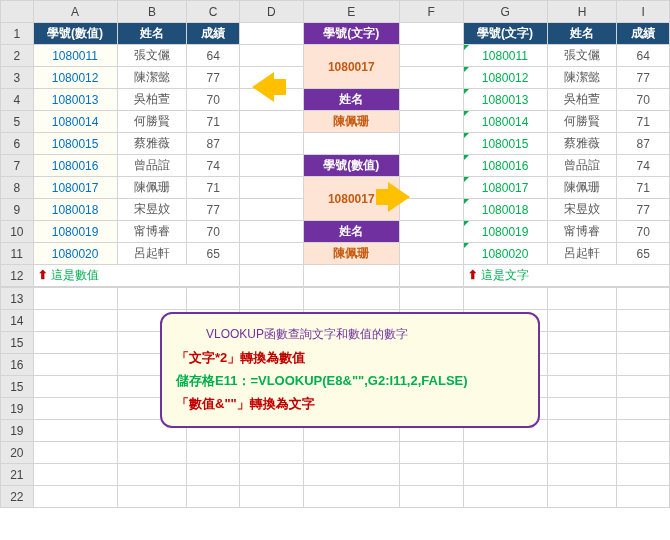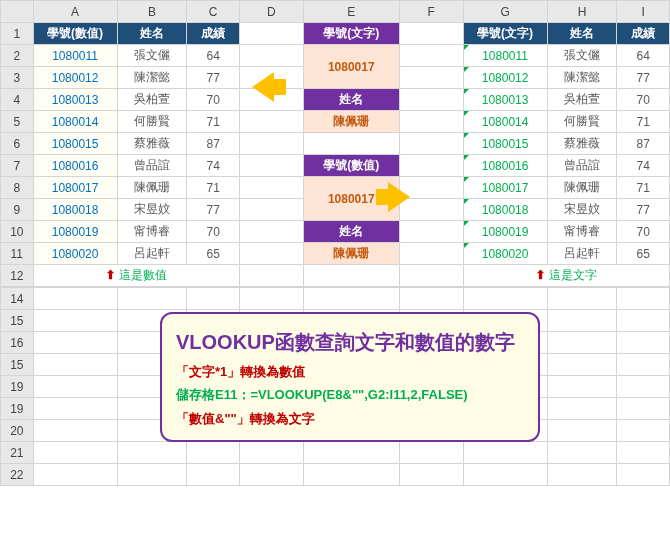--- a/index.html
+++ b/index.html
@@ -8,30 +8,30 @@
 table { border-collapse: collapse; width: 100%; table-layout: fixed; }
 th, td { border: 1px solid #d4d4d4; height: 22px; text-align: center; padding: 0 4px; background: #fff; overflow: hidden; white-space: nowrap; }
 th { background: #e8e8e8; color: #444; font-weight: normal; }
 th.rowh { width: 28px; background: #e8e8e8; }
 .hdr-blue { background: #1f4e79; color: #fff; font-weight: bold; }
 .hdr-purple { background: #7030a0; color: #fff; font-weight: bold; }
 .val-blue { color: #0070c0; background: #fffef5; }
 .val-green { color: #00b050; }
 .val-gray { color: #595959; }
 .val-pink { background: #fde4d5; color: #c55a11; font-weight: bold; }
-.note-green { color: #00b050; text-align: center; }
+.note-green { color: #00b050; text-align: left; }
 .val-green { position: relative; }
 .val-green::before { content: ""; position: absolute; top: 0; left: 0; border-top: 5px solid #00b050; border-right: 5px solid transparent; }
 .arrow-left, .arrow-right { position: absolute; width: 0; height: 0; }
 .arrow-left { left: 252px; top: 72px; border-top: 15px solid transparent; border-bottom: 15px solid transparent; border-right: 22px solid #ffc000; }
 .arrow-left::after { content: ""; position: absolute; left: 22px; top: -8px; width: 12px; height: 16px; background: #ffc000; }
 .arrow-right { left: 388px; top: 182px; border-top: 15px solid transparent; border-bottom: 15px solid transparent; border-left: 22px solid #ffc000; }
 .arrow-right::after { content: ""; position: absolute; right: 22px; top: -8px; width: 12px; height: 16px; background: #ffc000; }
 .infobox { position: absolute; left: 160px; top: 312px; width: 380px; background: #fffce6; border: 2px solid #7030a0; border-radius: 12px; padding: 10px 14px; line-height: 1.8; font-size: 13px; }
-.ib-title { color: #7030a0; font-weight: bold; font-size: 20px; }
+.ib-title { color: #7030a0; font-weight: normal; font-size: 12px; margin-left: 30px; }
 .ib-blue { color: #0070c0; font-weight: bold; }
 .ib-green { color: #00b050; font-weight: bold; }
 .ib-red { color: #c00000; font-weight: bold; }
 .col-a { width: 72px; } .col-b { width: 60px; } .col-c { width: 45px; } .col-d { width: 55px; }
 .col-e { width: 82px; } .col-f { width: 55px; } .col-g { width: 72px; } .col-h { width: 60px; } .col-i { width: 45px; }
 .up-arrow { color: #c00000; font-weight: bold; }
 </style>
 </head>
 <body>
 
@@ -216,20 +216,32 @@
         <col class="col-c">
         <col class="col-d">
         <col class="col-e">
         <col class="col-f">
         <col class="col-g">
         <col class="col-h">
         <col class="col-i">
       </colgroup>
 <tbody id="empty-rows">
         <tr>
+          <th class="rowh">13</th>
+          <td></td>
+          <td></td>
+          <td></td>
+          <td></td>
+          <td></td>
+          <td></td>
+          <td></td>
+          <td></td>
+          <td></td>
+        </tr>
+        <tr>
           <th class="rowh">14</th>
           <td></td>
           <td></td>
           <td></td>
           <td></td>
           <td></td>
           <td></td>
           <td></td>
           <td></td>
           <td></td>
@@ -331,17 +343,17 @@
           <td></td>
         </tr>
       </tbody>
 </table>
 
 <div class="arrow-left"></div>
 <div class="arrow-right"></div>
 
 <div class="infobox">
 <div class="ib-title">VLOOKUP函數查詢文字和數值的數字</div>
-<div class="ib-red">「文字*1」轉換為數值</div>
+<div class="ib-red">「文字*2」轉換為數值</div>
 <div class="ib-green">儲存格E11：=VLOOKUP(E8&amp;"",G2:I11,2,FALSE)</div>
 <div class="ib-red">「數值&amp;""」轉換為文字</div>
 </div>
 </div>
 
 </body></html>

